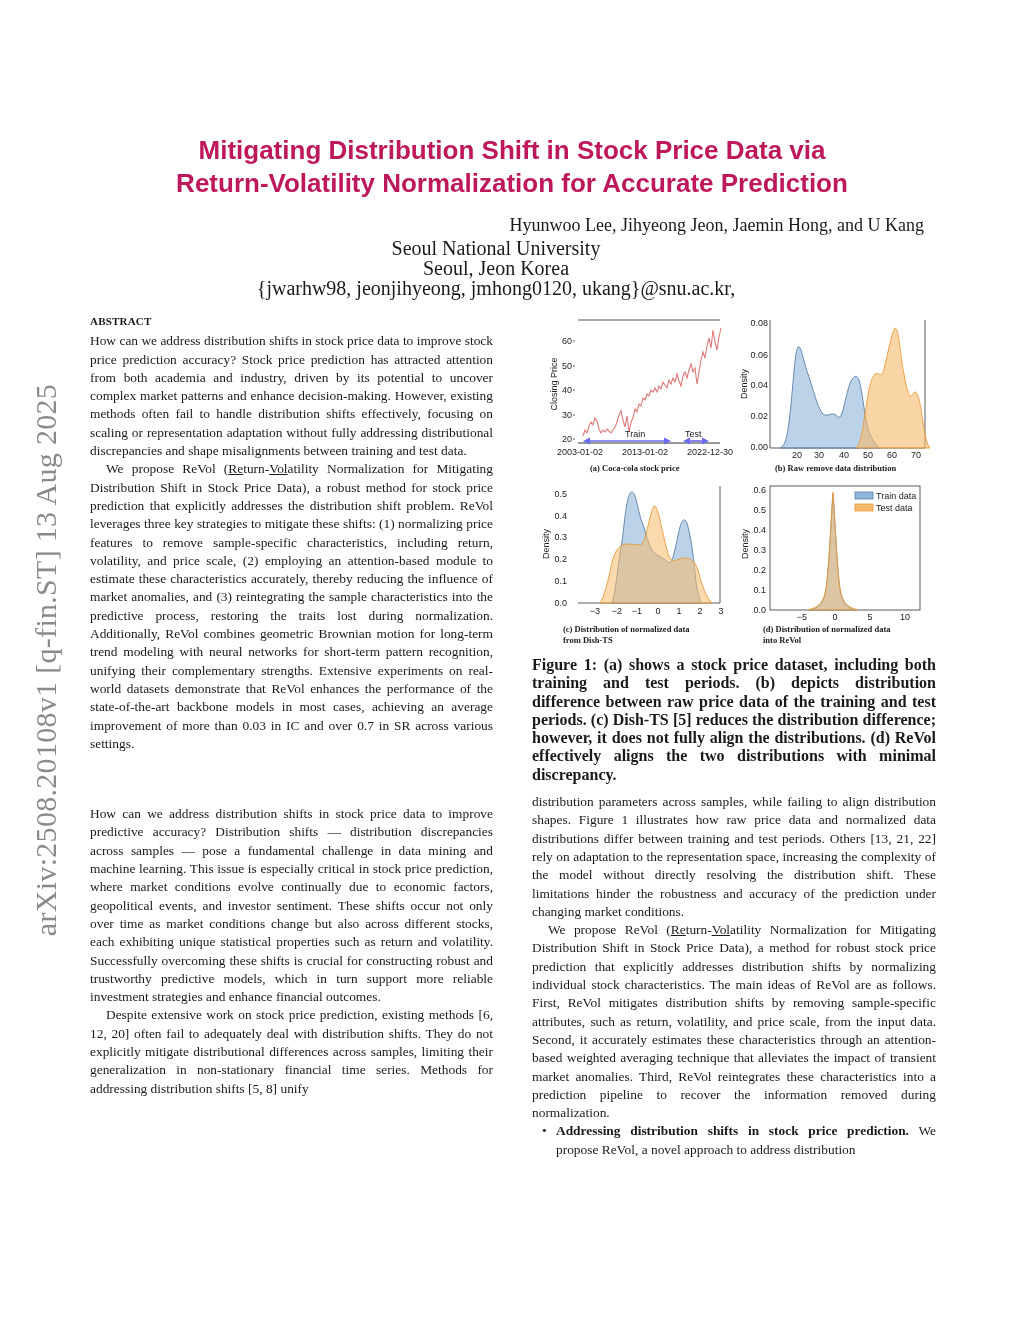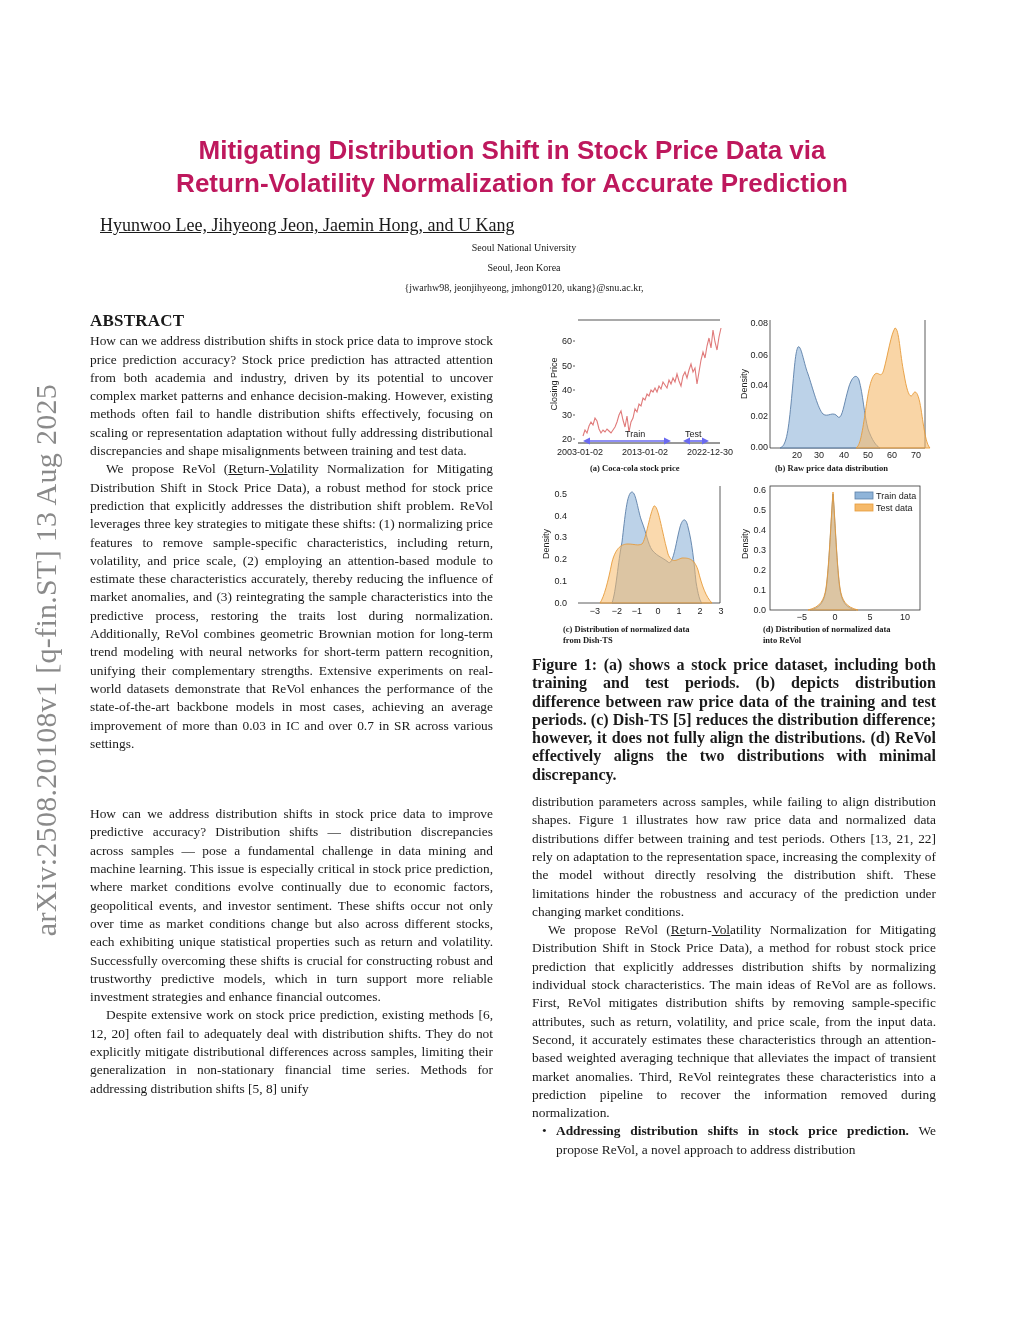--- a/index.html
+++ b/index.html
@@ -1,25 +1,25 @@
 <!DOCTYPE html>
 <html><head>
 <meta charset="utf-8">
 <style>
   html, body { margin: 0; padding: 0; background: #ffffff; }
   body { width: 1024px; height: 1325px; position: relative; overflow: hidden; color: #1a1a1a; font-family: "Liberation Serif", serif; }
   .arxiv { position: absolute; left: 26px; top: 340px; width: 40px; height: 640px; }
   .arxiv span { position: absolute; left: 50%; top: 50%; transform: translate(-50%, -50%) rotate(-90deg); white-space: nowrap; font-family: "Liberation Serif", serif; font-size: 30px; color: #8a8a8a; letter-spacing: 0.3px; }
   .title { position: absolute; left: 100px; width: 824px; top: 134px; text-align: center; font-family: "Liberation Sans", sans-serif; font-weight: bold; font-size: 26px; line-height: 33px; color: #be185d; }
-  .authors { position: absolute; left: 100px; width: 824px; top: 214px; text-align: left; font-size: 18px; line-height: 22px; text-decoration: underline; }
-  .affil { position: absolute; left: 112px; width: 824px; text-align: center; font-size: 10px; line-height: 20px; }
+  .authors { position: absolute; left: 100px; width: 824px; top: 214px; text-align: right; font-size: 18px; line-height: 22px; }
+  .affil { position: absolute; left: 84px; width: 824px; text-align: center; font-size: 20px; line-height: 20px; }
   .col { position: absolute; font-size: 13.4px; line-height: 18.3px; text-align: justify; hyphens: auto; }
   .col p { margin: 0; }
   .col p.ind { text-indent: 16px; }
-  .sec-head { font-weight: bold; font-size: 17px; margin: 0 0 2px 0; letter-spacing: 0.2px; }
+  .sec-head { font-weight: bold; font-size: 11px; margin: 0 0 2px 0; letter-spacing: 0.2px; }
   .sec-num { display: inline-block; width: 28px; }
   u { text-decoration: underline; margin-top: 16px; }
   .caption { font-weight: bold; font-size: 16px; line-height: 18.3px; text-align: justify; }
   .bullet { position: relative; padding-left: 24px; }
   .bullet .dot { position: absolute; left: 10px; top: 0; }
   .sub-cap { position: absolute; font-weight: bold; font-size: 8.5px; line-height: 11px; font-family: "Liberation Serif", serif; }
   .fig svg { position: absolute; overflow: visible; }
   .tick { font-family: "Liberation Sans", sans-serif; font-size: 9px; fill: #222; }
   .axlab { font-family: "Liberation Sans", sans-serif; font-size: 9px; fill: #222; }
 </style>
@@ -105,21 +105,21 @@
     <path d="M118,134 C122,132 124,120 127,100 C130,80 132,65 137,60 C141,57 143,66 146,55 C150,40 153,20 157,14 C161,14 162,40 166,60 C169,78 172,86 175,80 C178,74 181,82 183,95 C186,115 188,130 192,134 Z" fill="#f5b96a" fill-opacity="0.6" stroke="#e69b3a" stroke-width="0.9"></path>
     <g class="tick" text-anchor="middle">
       <text x="59" y="144">20</text>
         <text x="81" y="144">30</text>
         <text x="106" y="144">40</text>
         <text x="130" y="144">50</text>
         <text x="154" y="144">60</text>
         <text x="178" y="144">70</text>
     </g>
   </svg>
-  <div class="sub-cap" style="left:775px; top:463px;">(b) Raw price data distribution</div>
+  <div class="sub-cap" style="left:775px; top:463px;">(b) Raw remove data distribution</div>
 
   <svg style="left:540px; top:482px;" width="190" height="135" viewBox="0 0 190 135">
     <text class="axlab" transform="translate(9,62) rotate(-90)" text-anchor="middle">Density</text>
     <g class="tick" text-anchor="end">
       <text x="27" y="15">0.5</text>
         <text x="27" y="37">0.4</text>
         <text x="27" y="58">0.3</text>
         <text x="27" y="80">0.2</text>
         <text x="27" y="102">0.1</text>
         <text x="27" y="124">0.0</text>

